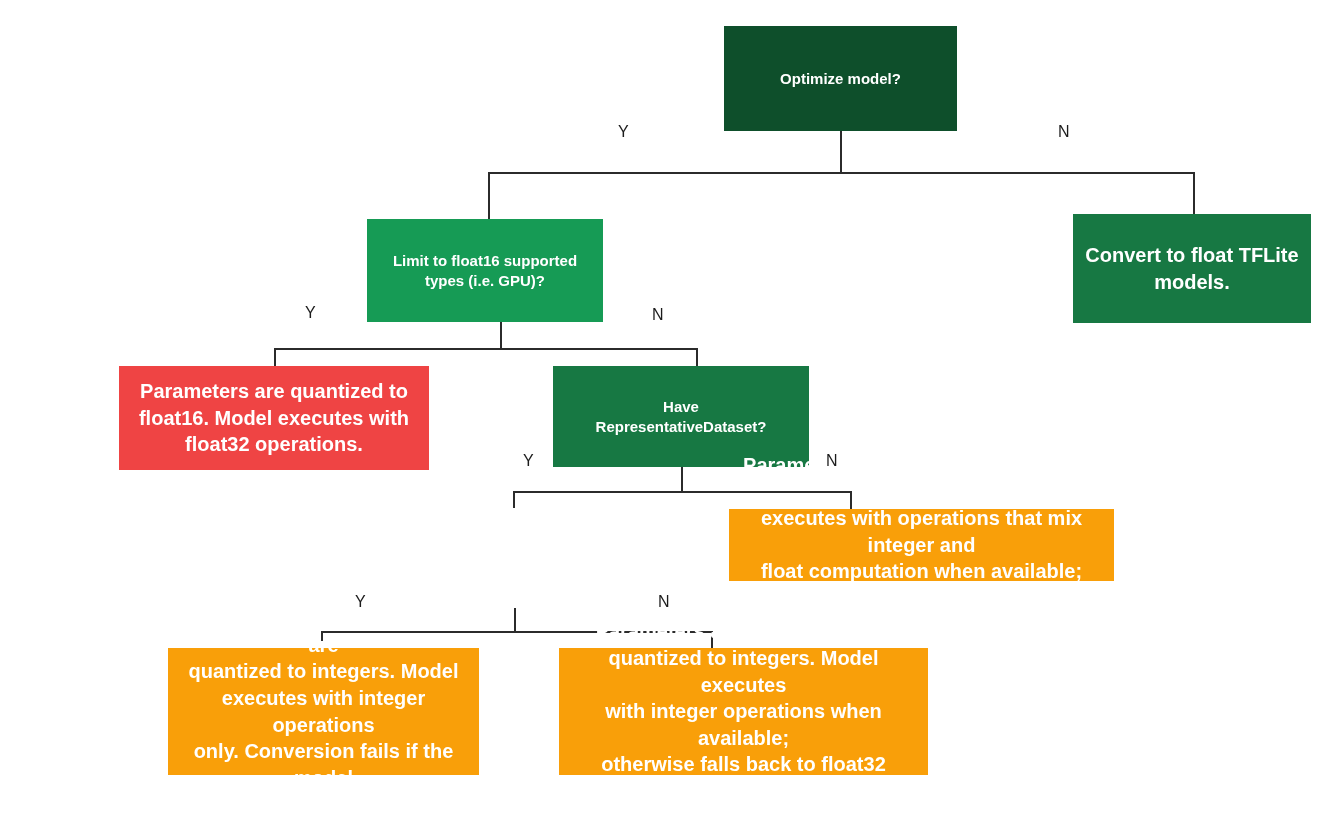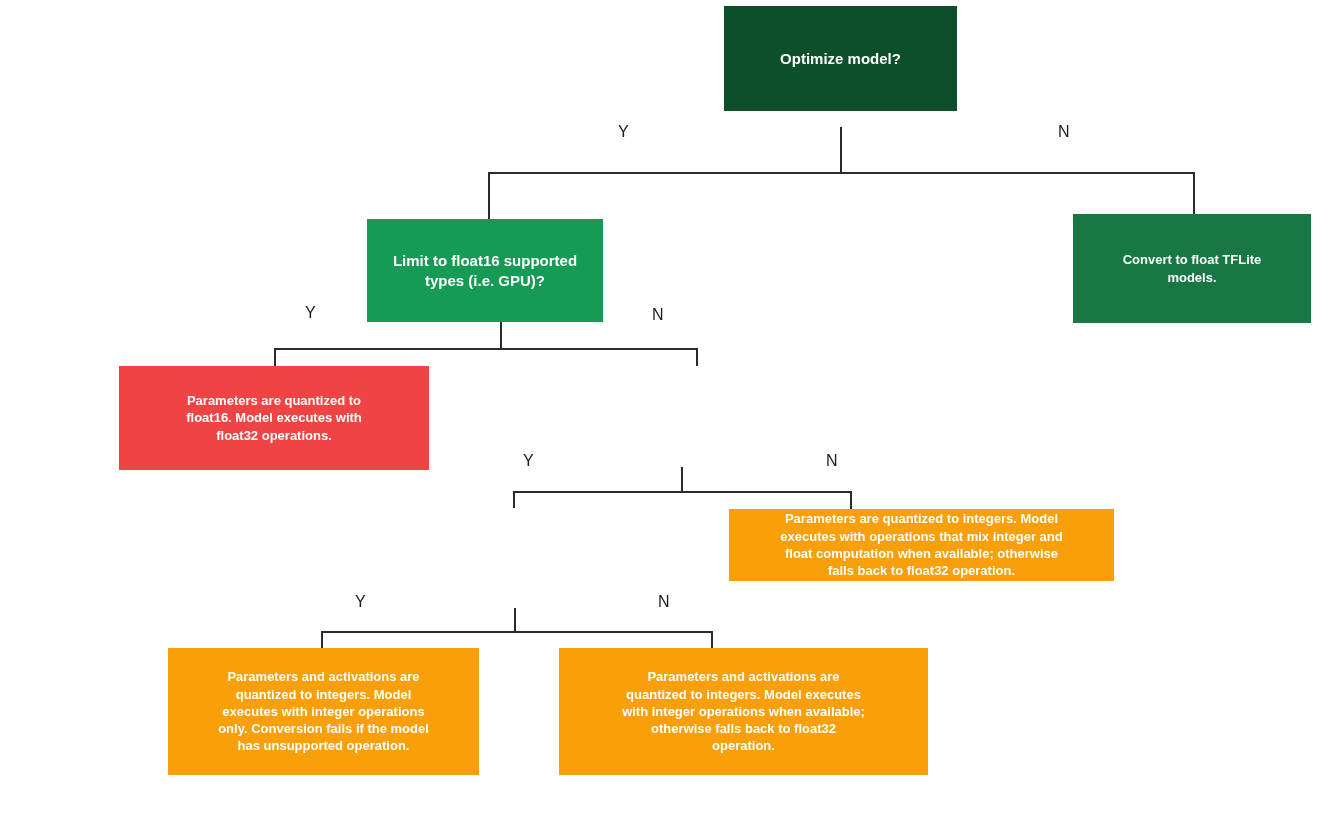--- a/index.html
+++ b/index.html
@@ -27,21 +27,21 @@
     text-align: center;
     color: #ffffff;
     font-weight: bold;
     line-height: 1.33;
     padding: 6px 10px;
     white-space: pre-line;
     z-index: 3;
   }
   .node-decision-root { font-size: 15px; }
   .node-decision      { font-size: 15px; }
-  .node-terminal      { font-size: 13px; }
+  .node-terminal      { font-size: 20px; }
   .edge-label {
     position: absolute;
     color: #1c1c1c;
     font-size: 16px;
     font-weight: normal;
     font-family: "Liberation Sans", sans-serif;
     z-index: 4;
     line-height: 1;
   }
   .conn {
@@ -70,32 +70,34 @@
   <div class="conn v" style="left:681px; top:467px;  height:25px;"></div>
   <div class="conn h" style="left:513px; top:491px;  width:338px;"></div>
   <div class="conn v" style="left:513px; top:491px;  height:17px;"></div>
   <div class="conn v" style="left:850px; top:491px;  height:18px;"></div>
 
   <div class="conn v" style="left:514px; top:608px;  height:24px;"></div>
   <div class="conn h" style="left:321px; top:631px;  width:391px;"></div>
   <div class="conn v" style="left:321px; top:631px;  height:17px;"></div>
   <div class="conn v" style="left:711px; top:631px;  height:17px;"></div>
 
-  <div class="node node-decision-root" style="left:724px; top:6px; width:233px; height:105px; background:#0E4F2B;">Optimize model?</div>
+  <div class="node node-decision-root" style="left:724px; top:26px; width:233px; height:105px; background:#0E4F2B;">Optimize model?</div>
 
   <div class="node node-decision" style="left:367px; top:219px; width:236px; height:103px; background:#169B55;">Limit to float16 supported
 types (i.e. GPU)?</div>
 
   <div class="node node-terminal" style="left:1073px; top:214px; width:238px; height:109px; background:#177843;">Convert to float TFLite
 models.</div>
 
   <div class="node node-terminal" style="left:119px; top:366px; width:310px; height:104px; background:#ef4444;">Parameters are quantized to
 float16. Model executes with
 float32 operations.</div>
 
+  <div class="node node-decision" style="left:553px; top:366px; width:256px; height:101px; background:#177843;">Have
+RepresentativeDataset?</div>
 
 
   <div class="node node-terminal" style="left:729px; top:509px; width:385px; height:72px; background:#F99F09;">Parameters are quantized to integers. Model
 executes with operations that mix integer and
 float computation when available; otherwise
 falls back to float32 operation.</div>
 
   <div class="node node-terminal" style="left:168px; top:648px; width:311px; height:127px; background:#F99F09;">Parameters and activations are
 quantized to integers. Model
 executes with integer operations

